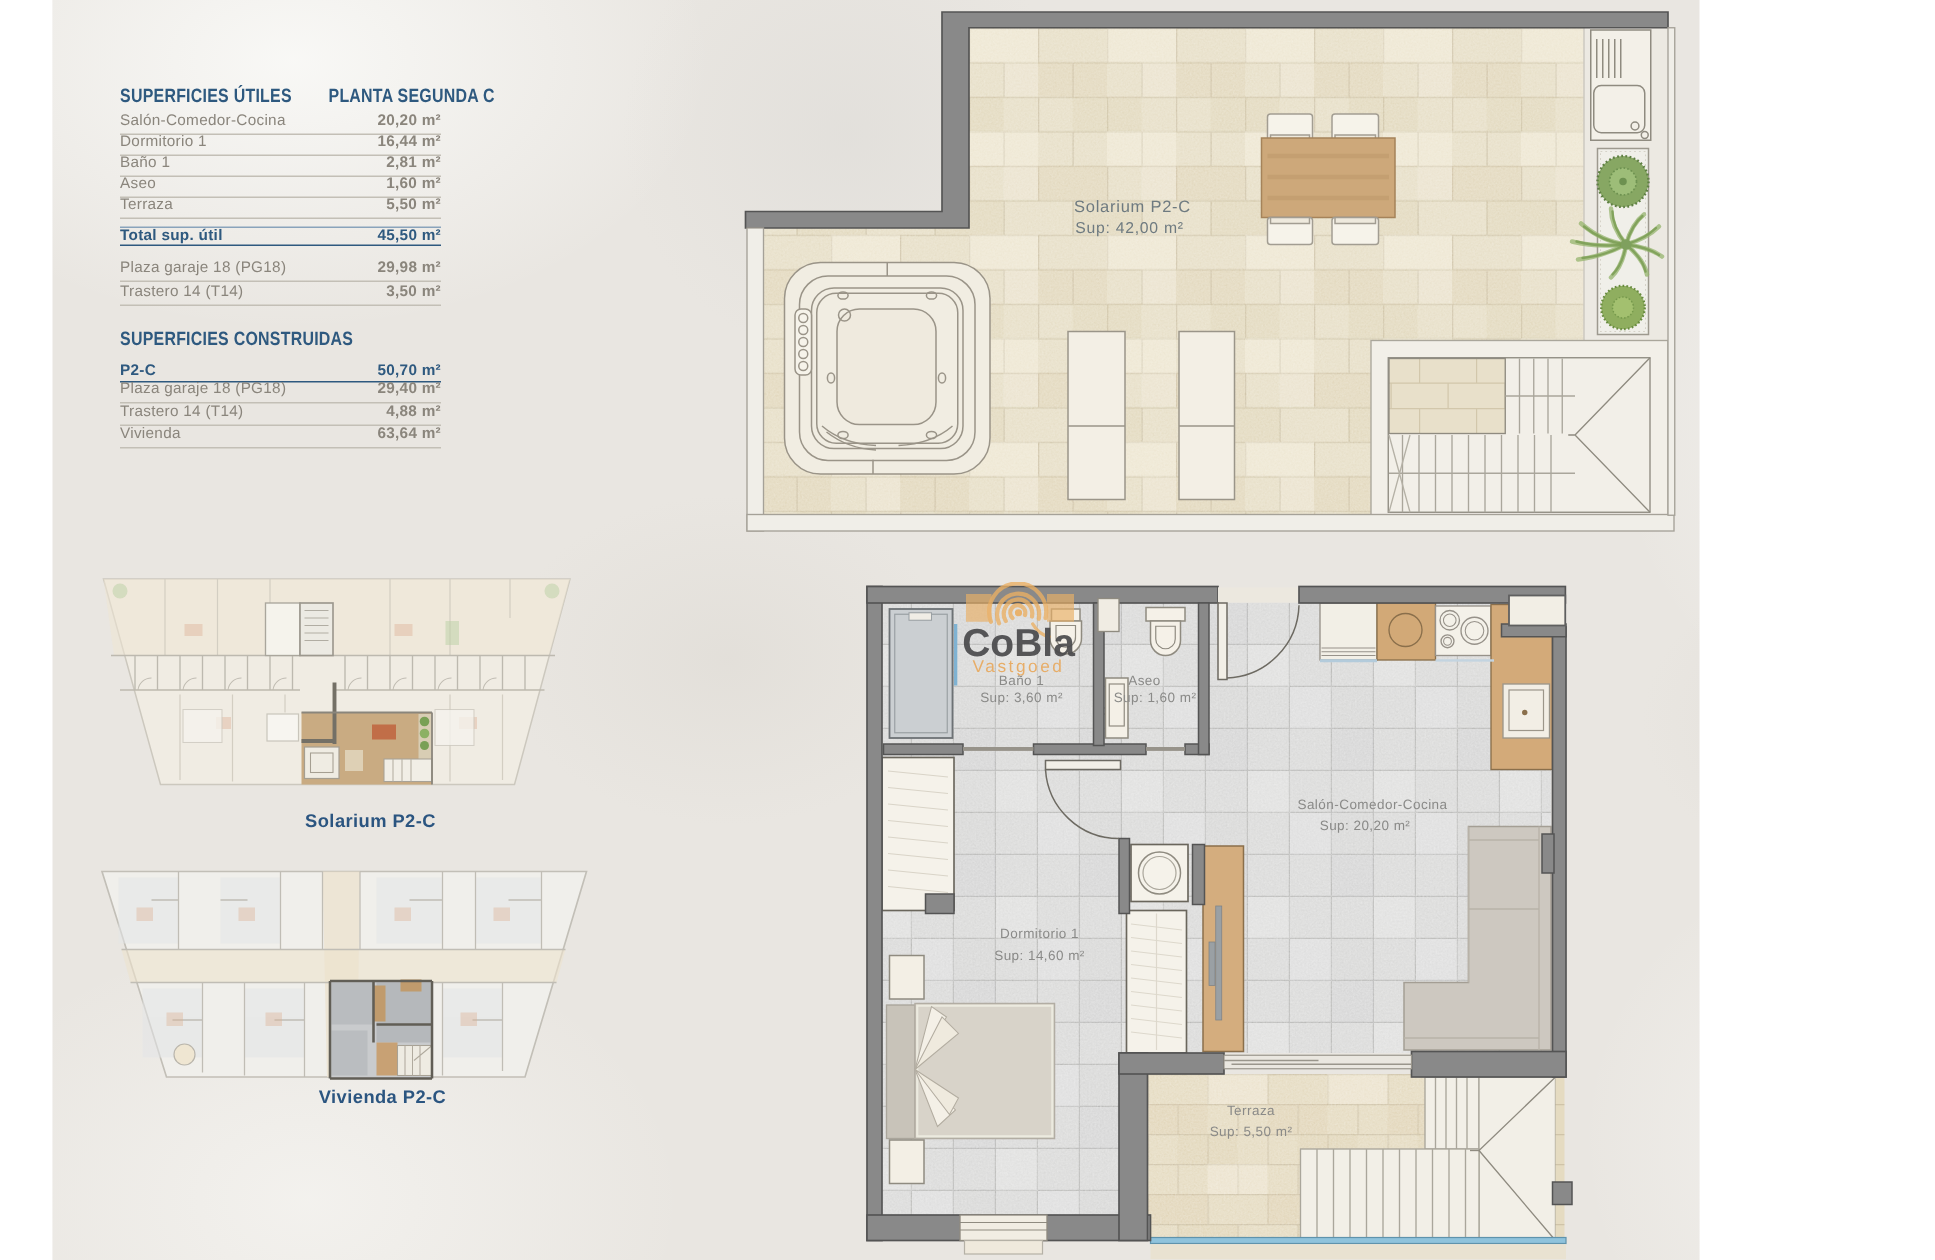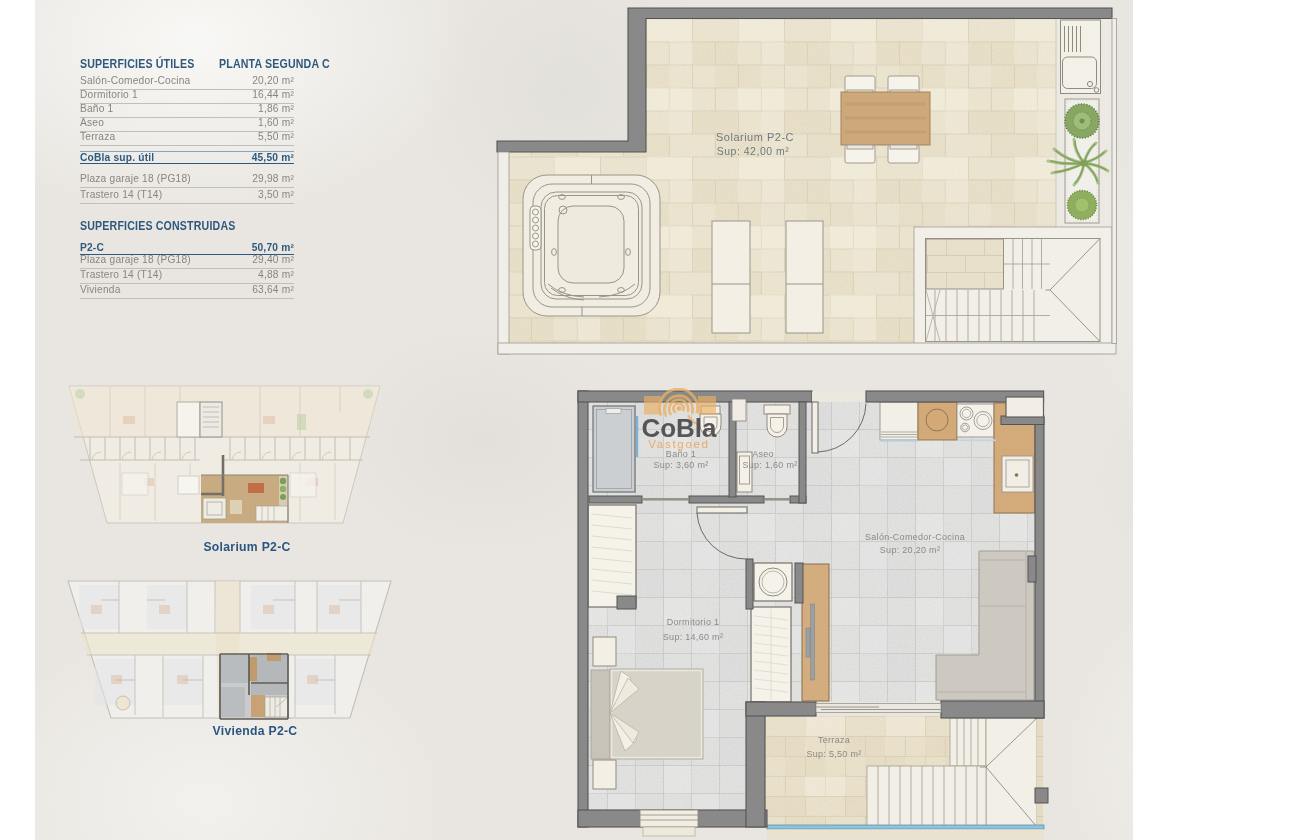--- a/index.html
+++ b/index.html
@@ -1,21 +1,21 @@
 <!DOCTYPE html>
 <html><head>
 <meta charset="utf-8">
 <style>
   html,body{margin:0;padding:0;}
   body{width:1290px;height:840px;overflow:hidden;font-family:"Liberation Sans",sans-serif;}
   .page{position:absolute;left:0;top:0;width:1098px;height:840px;background:#e9e6e1;overflow:hidden;margin-left:35px;}
   .blob{position:absolute;border-radius:50%;}
   .tblrow{position:absolute;left:45px;width:214px;height:14px;border-bottom:1px solid #c3bfb6;
           font-size:10.2px;color:#8a857c;letter-spacing:.2px;}
-  .tblrow .v{position:absolute;right:0;top:0;}
+  .tblrow .v{position:absolute;right:0;top:0;font-weight:bold;}
   .tblrow .l{position:absolute;left:0;top:0;}
   .hdr{position:absolute;color:#2e597f;font-weight:bold;font-size:12.8px;letter-spacing:.2px;white-space:nowrap;transform:scale(.83,1);transform-origin:left top;}
   .cap{position:absolute;color:#2b5580;font-weight:bold;font-size:12.2px;letter-spacing:.3px;white-space:nowrap;transform:translateX(-50%);}
 </style>
 </head>
 <body>
 
 <div class="page">
 
 <div class="blob" style="left:-120px;top:-140px;width:560px;height:360px;background:radial-gradient(closest-side,rgba(250,250,248,.9),rgba(250,250,248,0));"></div>
@@ -41,35 +41,35 @@
       <span class="v">20,20 m²</span>
     </div>
 
 <div class="tblrow" style="top:89px;">
       <span class="l">Dormitorio 1</span>
       <span class="v">16,44 m²</span>
     </div>
 
 <div class="tblrow" style="top:103px;">
       <span class="l">Baño 1</span>
-      <span class="v">1,86 m²</span>
+      <span class="v">2,81 m²</span>
     </div>
 
 <div class="tblrow" style="top:117px;">
       <span class="l">Aseo</span>
       <span class="v">1,60 m²</span>
     </div>
 
 <div class="tblrow" style="top:131px;">
       <span class="l">Terraza</span>
       <span class="v">5,50 m²</span>
     </div>
 
 <div class="tblrow" style="top:150.5px;height:11px;border-top:1px solid #89a3bb;border-bottom:1.6px solid #2e597f;color:#2e597f;font-weight:bold;line-height:11px;">
-      <span class="l">CoBla sup. útil</span>
+      <span class="l">Total sup. útil</span>
       <span class="v">45,50 m²</span>
     </div>
 
 <div class="tblrow" style="top:173px;">
       <span class="l">Plaza garaje 18 (PG18)</span>
       <span class="v">29,98 m²</span>
     </div>
 
 <div class="tblrow" style="top:188.5px;">
       <span class="l">Trastero 14 (T14)</span>

